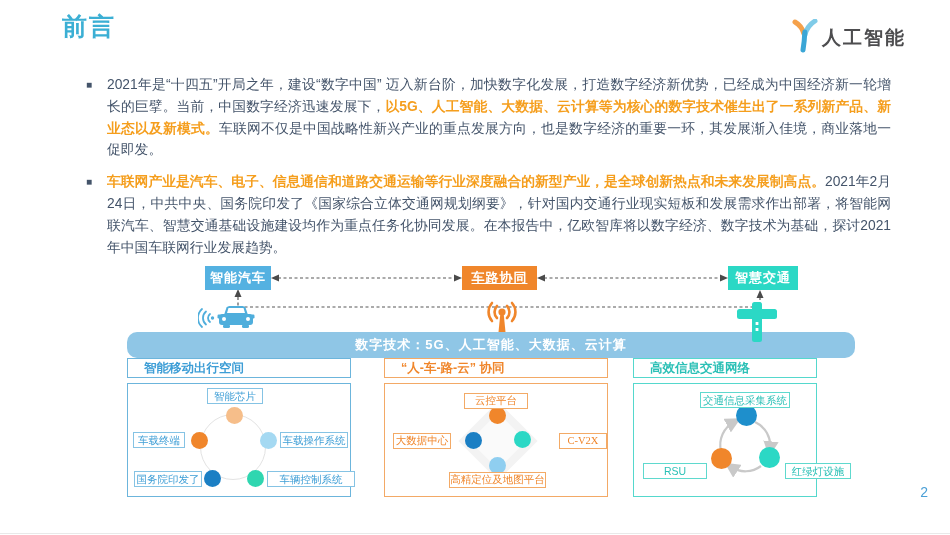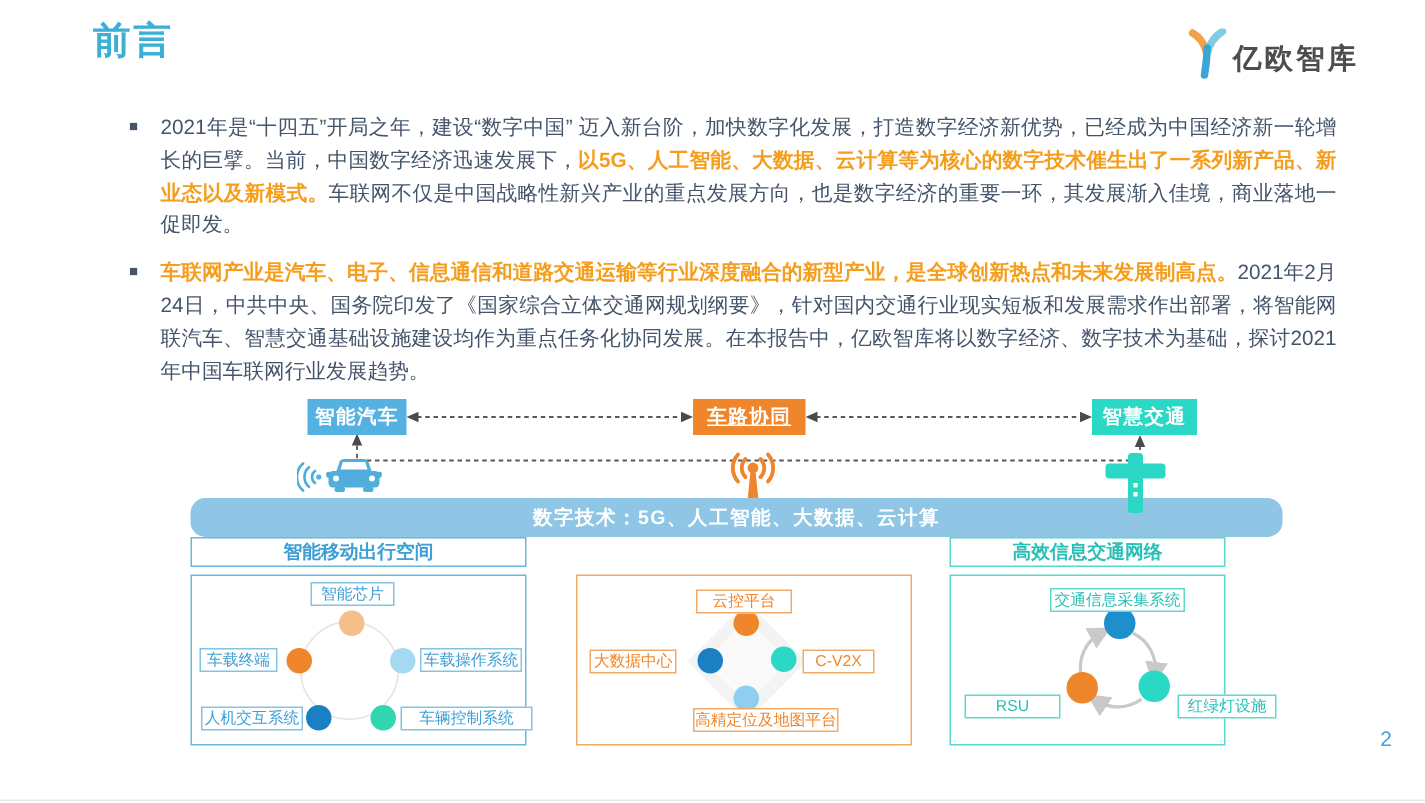--- a/index.html
+++ b/index.html
@@ -37,35 +37,35 @@
   .icon-beacon { left:487px; top:299px; z-index:3; }
   .icon-traffic{ left:735px; top:302px; z-index:3; }
   
   .banner {
     position:absolute; left:127px; top:332px; width:728px; height:26px;
     background:#8FC6E6; color:#fff; font-size:13px; font-weight:bold;
     text-align:center; line-height:26px; letter-spacing:1px; z-index:1;border-radius:10px;
   }
   
   .col-header {
-    position:absolute; top:358px; height:20px; line-height:18px; text-align:center;
-    font-size:12.5px; font-weight:bold; background:#fff; border:1px solid;
+    position:absolute; top:358px; height:20px; line-height:18px; text-align:left;
+    font-size:12.5px; font-weight:bold; background:#fff; border:1px solid;padding-left:16px;
   }
   .col-body { position:absolute; top:383px; height:114px; background:#fff; border:1px solid; }
   .c1 { left:127px; width:224px; border-color:#6CB5DC; color:#3E9ED6; }
   .c2 { left:384px; width:224px; border-color:#F3A966; color:#F0862B; }
   .c3 { left:633px; width:184px; border-color:#55D8CD; color:#2BC0B6; }
   .dot { position:absolute; border-radius:50%; width:17px; height:17px; }
   .dot.big { width:21px; height:21px; }
   .tag {
     position:absolute; height:16px; line-height:14px; text-align:center;
     font-size:10.5px; background:#fff; border:1px solid; white-space:nowrap;
   }
   .tag.t1 { border-color:#85C3E4; color:#3E9ED6; }
-  .tag.t2 { border-color:#F3AA66; color:#F0862B; }
+  .tag.t2 { border-color:#F3AA66; color:#F0862B;font-family:Liberation Serif, serif; }
   .tag.t3 { border-color:#5FD9CE; color:#2BC0B6; }
   .ring {
     position:absolute; left:72px; top:30px; width:66px; height:66px;
     border:1px solid #E3E3E3; border-radius:50%;
   }
   .diamond {
     position:absolute; left:85px; top:29px; width:56px; height:56px;
     background:#F3F3F3; transform:rotate(45deg);
   }
   .diamond.d2 { left:93px; top:37px; width:40px; height:40px; background:#FAFAFA; }
@@ -81,21 +81,21 @@
 
   <div class="page-title">前言</div>
   <div class="logo">
     <span>
       <svg width="28" height="34" viewBox="0 0 28 34">
         <path d="M4,3 Q11,7 13,15" fill="none" stroke="#F5A14B" stroke-width="5" stroke-linecap="round"></path>
         <path d="M24,2 Q16,7 14,16" fill="none" stroke="#7FCBE8" stroke-width="5" stroke-linecap="round"></path>
         <path d="M13.8,13 Q13.5,22 12,31" fill="none" stroke="#3BA6D6" stroke-width="5" stroke-linecap="round"></path>
       </svg>
     </span>
-    <span class="logo-text">亿欧智库</span>
+    <span class="logo-text">人工智能</span>
   </div>
 
   <div class="bullets">
     <div class="bullet">
       <span class="marker">■</span>
       <span class="seg">2021年是“十四五”开局之年，建设“数字中国” 迈入新台阶，加快数字化发展，打造数字经济新优势，已经成为中国经济新一轮增长的巨擘。当前，中国数字经济迅速发展下，</span><span class="seg hl">以5G、人工智能、大数据、云计算等为核心的数字技术催生出了一系列新产品、新业态以及新模式。</span><span class="seg">车联网不仅是中国战略性新兴产业的重点发展方向，也是数字经济的重要一环，其发展渐入佳境，商业落地一促即发。</span>
     </div>
     <div class="bullet">
       <span class="marker">■</span>
       <span class="seg hl">车联网产业是汽车、电子、信息通信和道路交通运输等行业深度融合的新型产业，是全球创新热点和未来发展制高点。</span><span class="seg">2021年2月24日，中共中央、国务院印发了《国家综合立体交通网规划纲要》，针对国内交通行业现实短板和发展需求作出部署，将智能网联汽车、智慧交通基础设施建设均作为重点任务化协同发展。在本报告中，亿欧智库将以数字经济、数字技术为基础，探讨2021年中国车联网行业发展趋势。</span>
@@ -170,35 +170,36 @@
   <div class="col-body c1">
     <div class="ring"></div>
     <span class="dot" style="left:98px;top:23px;background:#F6BE8A"></span>
     <span class="dot" style="left:63px;top:48px;background:#F0862B"></span>
     <span class="dot" style="left:132px;top:48px;background:#A5D9F2"></span>
     <span class="dot" style="left:76px;top:86px;background:#1B7FC4"></span>
     <span class="dot" style="left:119px;top:86px;background:#2FD6B0"></span>
     <span class="tag t1" style="left:79px;top:4px;width:56px">智能芯片</span>
     <span class="tag t1" style="left:5px;top:48px;width:52px">车载终端</span>
     <span class="tag t1" style="left:152px;top:48px;width:68px">车载操作系统</span>
-    <span class="tag t1" style="left:6px;top:87px;width:68px">人机交互系统</span>
+    <span class="tag t1" style="left:6px;top:87px;width:68px">国务院印发了</span>
     <span class="tag t1" style="left:139px;top:87px;width:88px">车辆控制系统</span>
   </div>
 
+  <div class="col-header c2">“人-车-路-云” 协同</div>
   <div class="col-body c2">
     <div class="diamond"></div>
     <div class="diamond d2"></div>
     <span class="dot" style="left:104px;top:23px;background:#F0862B"></span>
     <span class="dot" style="left:80px;top:48px;background:#1B7FC4"></span>
     <span class="dot" style="left:129px;top:47px;background:#2BD8C5"></span>
     <span class="dot" style="left:104px;top:73px;background:#8FCEF0"></span>
     <span class="tag t2" style="left:79px;top:9px;width:64px">云控平台</span>
     <span class="tag t2" style="left:8px;top:49px;width:58px">大数据中心</span>
-    <span class="tag t2" style="left:150px;top:49px;width:48px">C-V2X</span>
-    <span class="tag t2" style="left:77px;top:88px;width:97px">高精定位及地图平台</span>
+    <span class="tag t2" style="left:174px;top:49px;width:48px">C-V2X</span>
+    <span class="tag t2" style="left:64px;top:88px;width:97px">高精定位及地图平台</span>
   </div>
 
   <div class="col-header c3">高效信息交通网络</div>
   <div class="col-body c3">
     <svg class="cycle-svg" width="70" height="70" viewBox="0 0 70 70">
       <defs>
         <marker id="garr" markerWidth="7" markerHeight="7" refX="3.5" refY="3.5" orient="auto">
           <polygon points="0,0 7,3.5 0,7" fill="#C9C9C9"></polygon>
         </marker>
       </defs>

